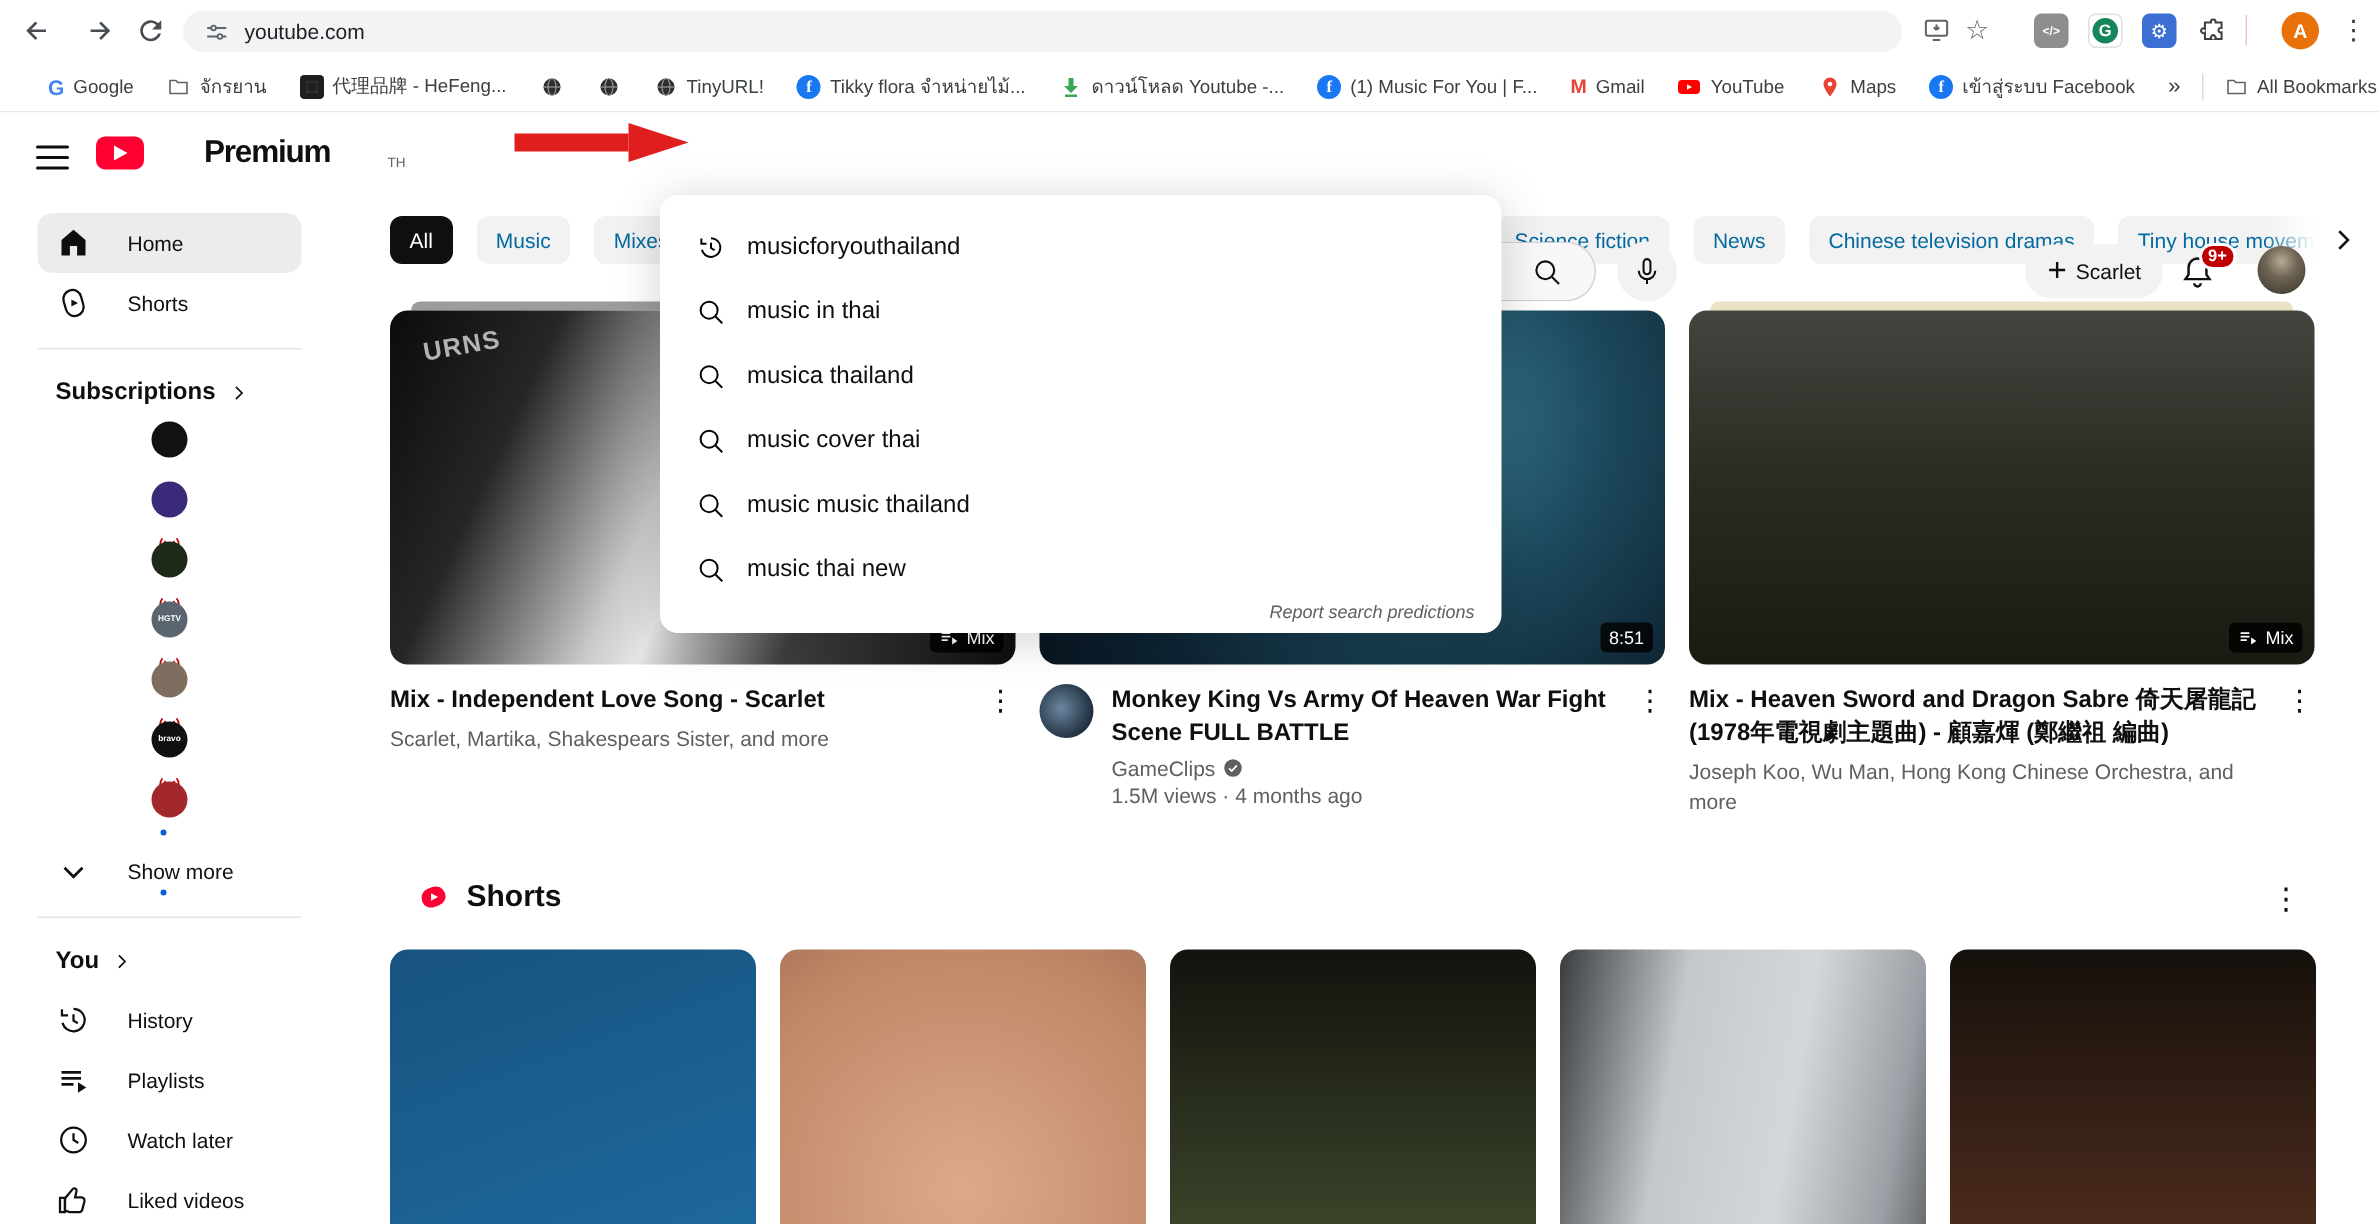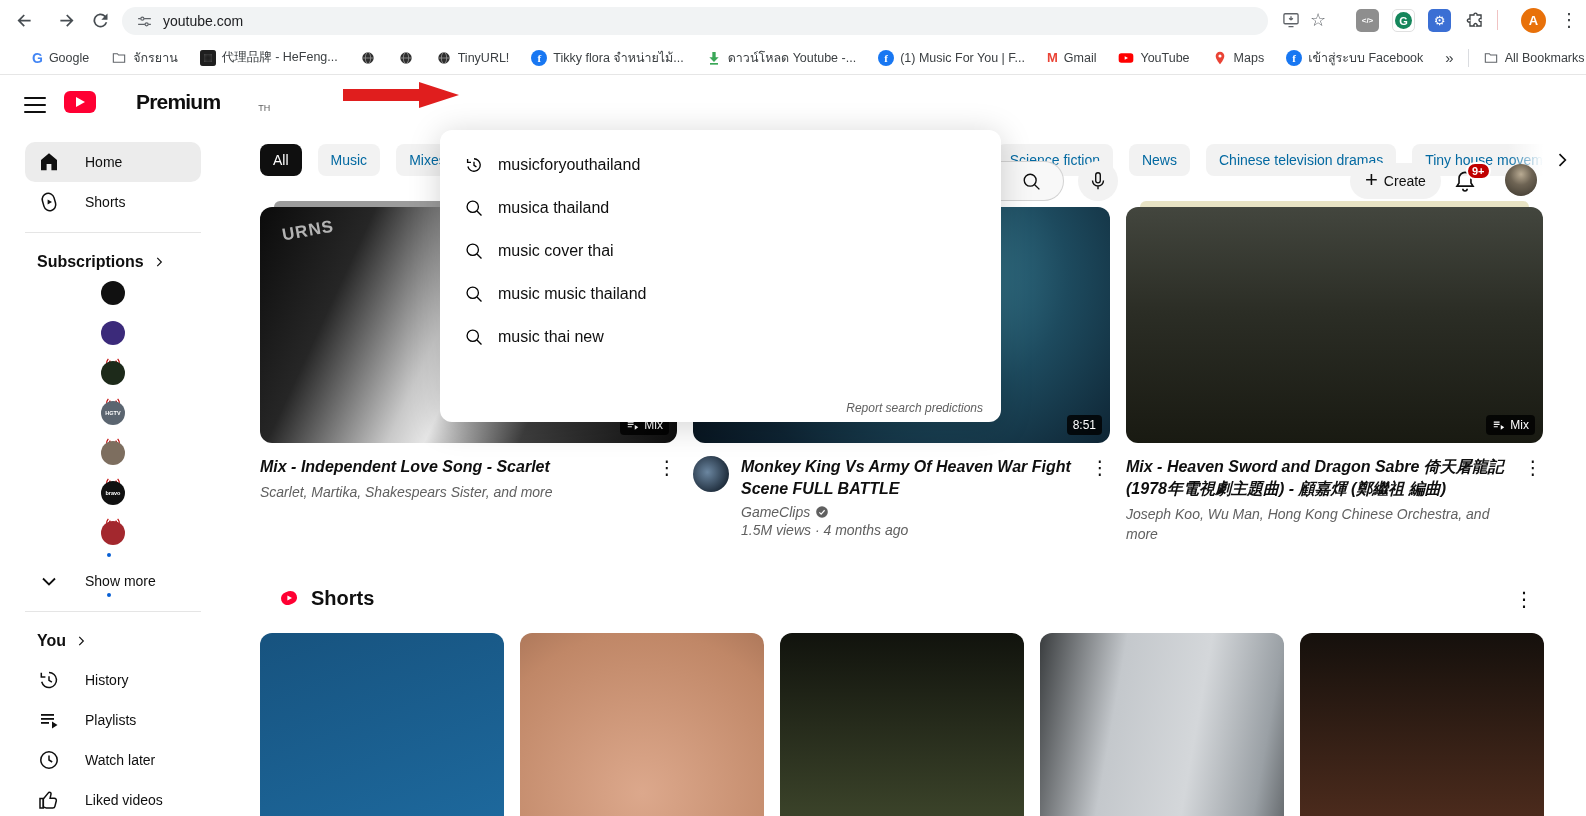--- a/index.html
+++ b/index.html
@@ -90,21 +90,21 @@
 
   
   .vcard { position:absolute; top:200px; width:417px; }
   .thumbwrap { position:relative; margin-top:7px; }
   .stackbar { position:absolute; top:-6px; left:14px; right:14px; height:6px; border-radius:6px 6px 0 0; }
   .thumb { width:417px; height:236px; border-radius:12px; position:relative; overflow:hidden; }
   .badge { position:absolute; right:8px; bottom:8px; background:rgba(0,0,0,.8); color:#fff; font-size:12px; font-weight:500; padding:3px 6px; border-radius:4px; display:flex; align-items:center; gap:4px; }
   .badge svg { width:14px; height:14px; }
   .thumb-txt { position:absolute; left:22px; top:14px; color:#cfcfcf; font-weight:bold; font-size:17px; transform:rotate(-10deg); opacity:.85; letter-spacing:1px; }
   .vmeta { display:flex; margin-top:13px; gap:12px; }
-  .vtxt { flex:1; min-width:0;font-style:italic; }
+  .vtxt { flex:1; min-width:0; }
   .vtitle { font-size:16px; font-weight:bold; color:#0f0f0f; line-height:22px; }
   .vby { font-size:14px; color:#606060; margin-top:4px; line-height:20px; }
   .vkebab { flex:none; width:20px; font-size:19px; color:#0f0f0f; text-align:center; letter-spacing:0; }
   .ch-av36 { width:36px; height:36px; border-radius:50%; flex:none; background:radial-gradient(circle at 40% 45%, #6b86a0, #1d2b3a 75%); }
   .chline { display:flex; align-items:center; gap:5px; margin-top:4px; }
   .vchan { font-size:14px; color:#606060; }
   .vcheck { width:14px; height:14px; }
 
   
   .shorts-head { position:absolute; left:276px; top:585px; display:flex; align-items:center; gap:9px; }
@@ -324,21 +324,21 @@
     </div>
     <button class="mic">
       <svg viewBox="0 0 24 24" width="22" height="22" fill="none" stroke="currentColor" stroke-width="1.5">
           <rect x="9.5" y="3" width="5" height="11" rx="2.5"></rect>
           <path d="M6 11.5a6 6 0 0 0 12 0M12 17.5V21"></path>
         </svg>
     </button>
 
     <button class="create">
       <span class="plus">+</span>
-      <span>Create</span>
+      <span>Scarlet</span>
     </button>
     <button class="bell">
       <svg viewBox="0 0 24 24" fill="none" stroke="#0f0f0f" stroke-width="1.5">
           <path d="M12 4a5.5 5.5 0 0 0-5.5 5.5v4.4L4.6 16.7h14.8l-1.9-2.8V9.5A5.5 5.5 0 0 0 12 4z"></path>
           <path d="M10 19.2a2 2 0 0 0 4 0"></path>
         </svg>
     </button>
     <span class="bell-badge">9+</span>
     <span class="user-avatar"></span>
   </div>
@@ -613,45 +613,54 @@
         </span>
       <span class="sug-text">musicforyouthailand</span>
     </div>
     <div class="sug-item">
       <span class="sug-ico">
           <svg viewBox="0 0 24 24" fill="none" stroke="currentColor" stroke-width="1.6">
             <circle cx="10.5" cy="10.5" r="6.8"></circle>
             <path d="M15.6 15.6 21 21"></path>
           </svg>
         </span>
-      <span class="sug-text">musica thailand</span>
+      <span class="sug-text">music in thai</span>
     </div>
     <div class="sug-item">
       <span class="sug-ico">
           <svg viewBox="0 0 24 24" fill="none" stroke="currentColor" stroke-width="1.6">
             <circle cx="10.5" cy="10.5" r="6.8"></circle>
             <path d="M15.6 15.6 21 21"></path>
           </svg>
         </span>
-      <span class="sug-text">music cover thai</span>
+      <span class="sug-text">musica thailand</span>
     </div>
     <div class="sug-item">
       <span class="sug-ico">
           <svg viewBox="0 0 24 24" fill="none" stroke="currentColor" stroke-width="1.6">
             <circle cx="10.5" cy="10.5" r="6.8"></circle>
             <path d="M15.6 15.6 21 21"></path>
           </svg>
         </span>
-      <span class="sug-text">music music thailand</span>
+      <span class="sug-text">music cover thai</span>
     </div>
     <div class="sug-item">
       <span class="sug-ico">
           <svg viewBox="0 0 24 24" fill="none" stroke="currentColor" stroke-width="1.6">
             <circle cx="10.5" cy="10.5" r="6.8"></circle>
             <path d="M15.6 15.6 21 21"></path>
           </svg>
         </span>
+      <span class="sug-text">music music thailand</span>
+    </div>
+    <div class="sug-item">
+      <span class="sug-ico">
+          <svg viewBox="0 0 24 24" fill="none" stroke="currentColor" stroke-width="1.6">
+            <circle cx="10.5" cy="10.5" r="6.8"></circle>
+            <path d="M15.6 15.6 21 21"></path>
+          </svg>
+        </span>
       <span class="sug-text">music thai new</span>
     </div>
     <button class="report">Report search predictions</button>
   </div>
 
 </div>
 
 </body></html>

